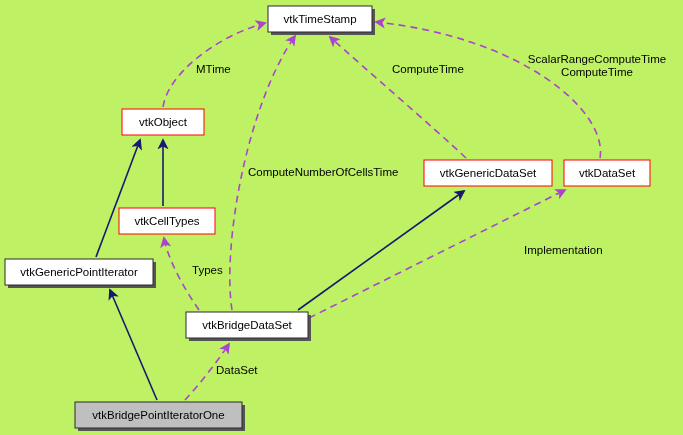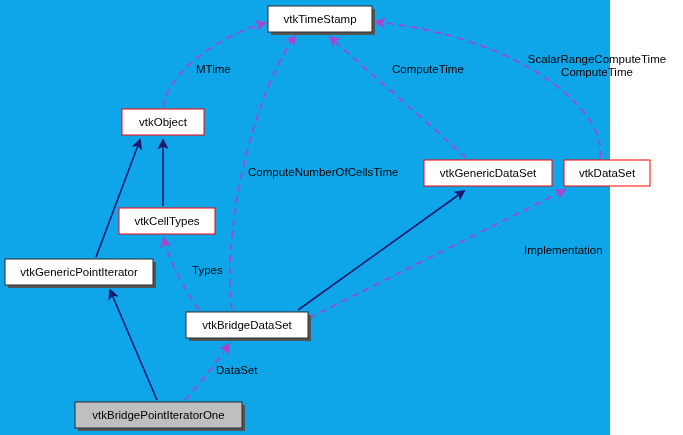--- a/index.html
+++ b/index.html
@@ -8,23 +8,23 @@
     background: #ffffff;
   }
   body {
     width: 683px;
     height: 435px;
     font-family: "Liberation Sans", sans-serif;
     overflow: hidden;
   }
   #diagram-root {
     position: relative;
-    width: 610px;
+    width: 683px;
     height: 435px;
-    background: #0ea5e9;
+    background: #bef264;
     text-align: center;
   }
   svg#uml-canvas {
     display: block;
     width: 683px;
     height: 435px;
   }
   .node-box {
     stroke-width: 1;
   }

